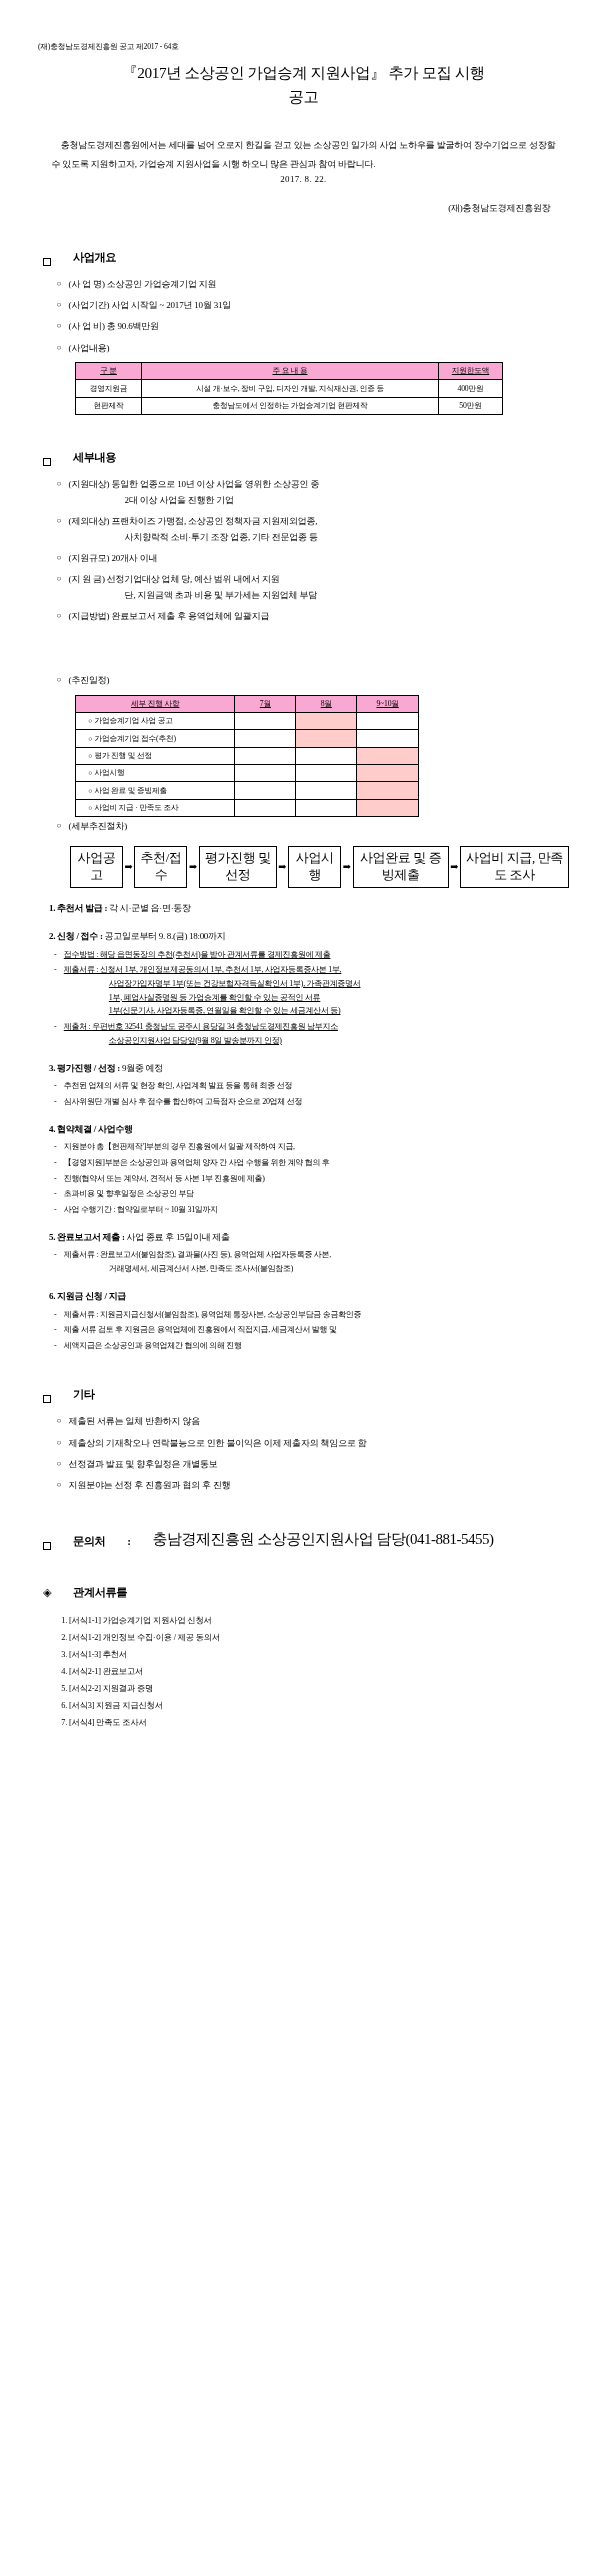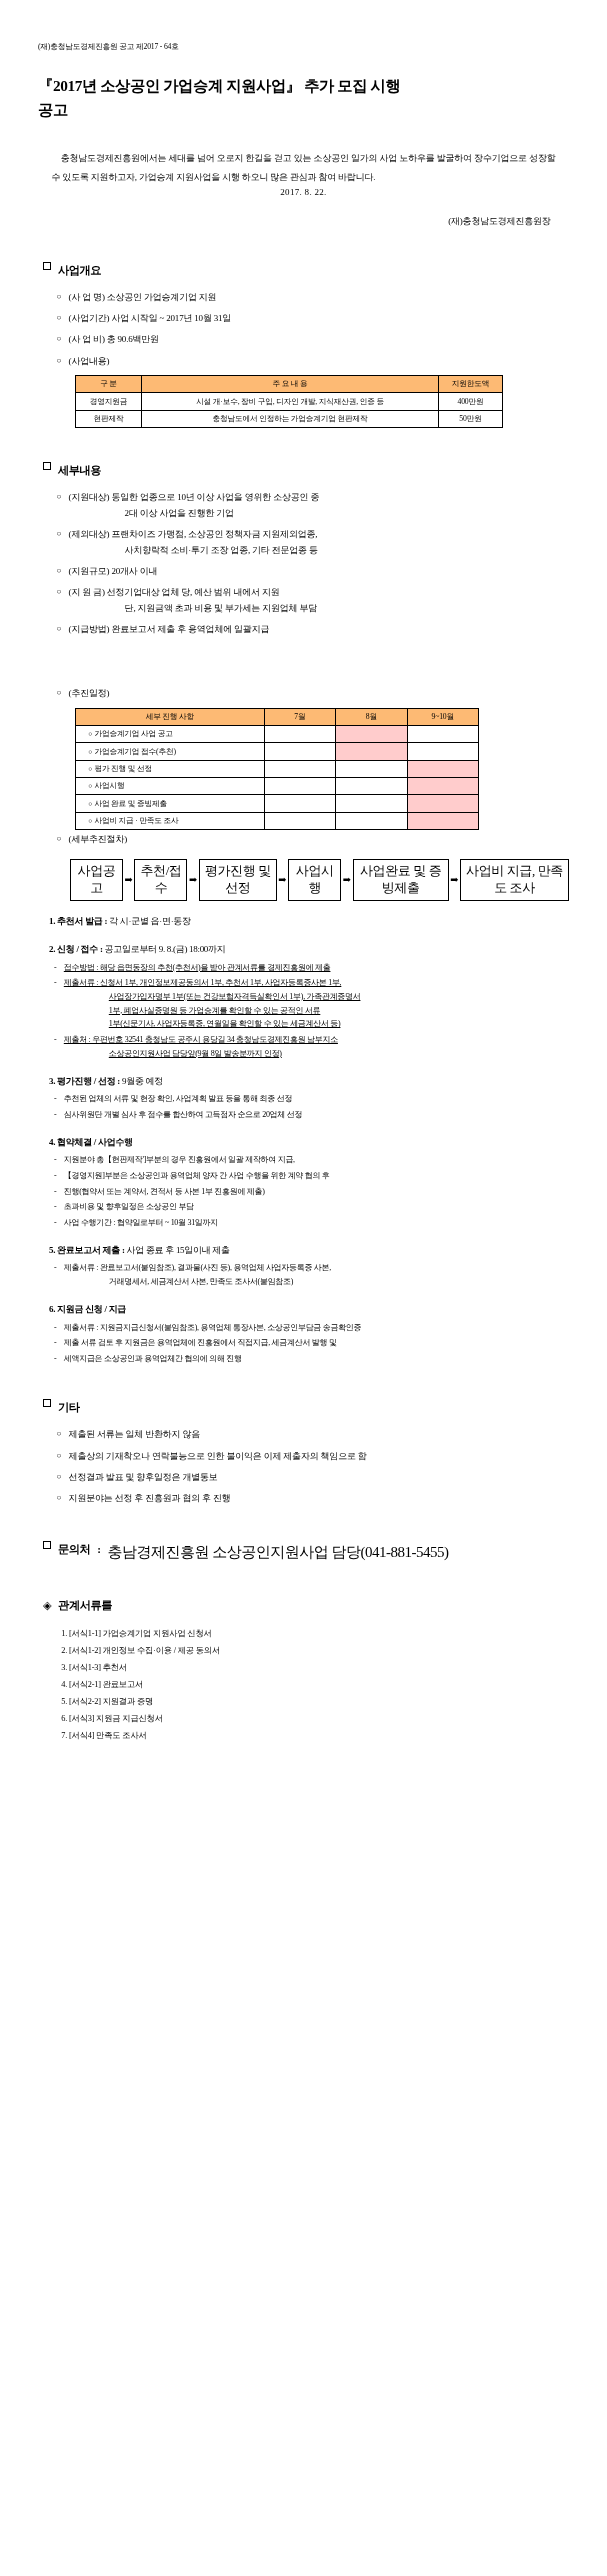--- a/index.html
+++ b/index.html
@@ -23,26 +23,27 @@
     min-height: 2576px;
     padding: 24.5px 38px 37px 38px;
     position: relative;
   }
 
   
   .doc-number {
     font-size: 7.7px;
     letter-spacing: -0.2px;
     margin-top: 16px;
-    margin-bottom: 22px;
+    margin-bottom: 9px;
   }
 
   .doc-title {
+    text-align: center;
     font-size: 15.3px;
-    font-weight: bold;
+    font-weight: normal;
     letter-spacing: -0.4px;
     line-height: 1.55;
     margin: 0 auto 3.7px auto;
     width: 100%;
   }
   .doc-title .line2 {
     display: block;
   }
 
   .intro {
@@ -67,22 +68,22 @@
     letter-spacing: -0.2px;
   }
 
   
   .section-head {
     font-size: 11.3px;
     font-weight: bold;
     letter-spacing: -0.5px;
     margin: 34px 0 11px 4.9px;
     display: flex;
-    align-items: flex-start;
-    gap: 7px;
+    align-items: flex-end;
+    gap: 22px;
   }
   .box-bullet {
     display: inline-block;
     width: 8px;
     height: 8px;
     border: 1px solid #000;
     flex: 0 0 auto;
   }
 
   .item {
@@ -113,35 +114,36 @@
     letter-spacing: -0.2px;
   }
   table.grid th, table.grid td {
     border: 0.6px solid #000;
     padding: 2.4px 3.1px;
     text-align: center;
     vertical-align: middle;
     line-height: 1.5;
   }
   table.grid thead th {
-    background: #fdba74;
+    background: #f9a8d4;
     font-weight: normal;
     border-top: 1.3px solid #000;
     border-bottom: 0.6px solid #000;
+    text-decoration: underline;
   }
   table.grid tbody tr:last-child td { border-bottom: 1.3px solid #000; }
 
   
   #biz-table { width: 428px; }
   #biz-table .c1 { width: 66px; }
   #biz-table .c2 { text-align: center; }
   #biz-table .c3 { width: 64px; }
 
   
-  #sched-table { width: 404px; }
+  #sched-table { width: 344px; }
   #sched-table .sc1 { width: 177px; }
   #sched-table .sc2, #sched-table .sc3, #sched-table .sc4 { width: 67px; }
   #sched-table td.task {
     text-align: left;
     padding-left: 12.2px;
   }
   #sched-table td.on { background: #ffcccc; }
   #sched-table td.off { background: #ffffff; }
   .circ { font-size: 6.7px; padding-right: 2.4px; }
 

